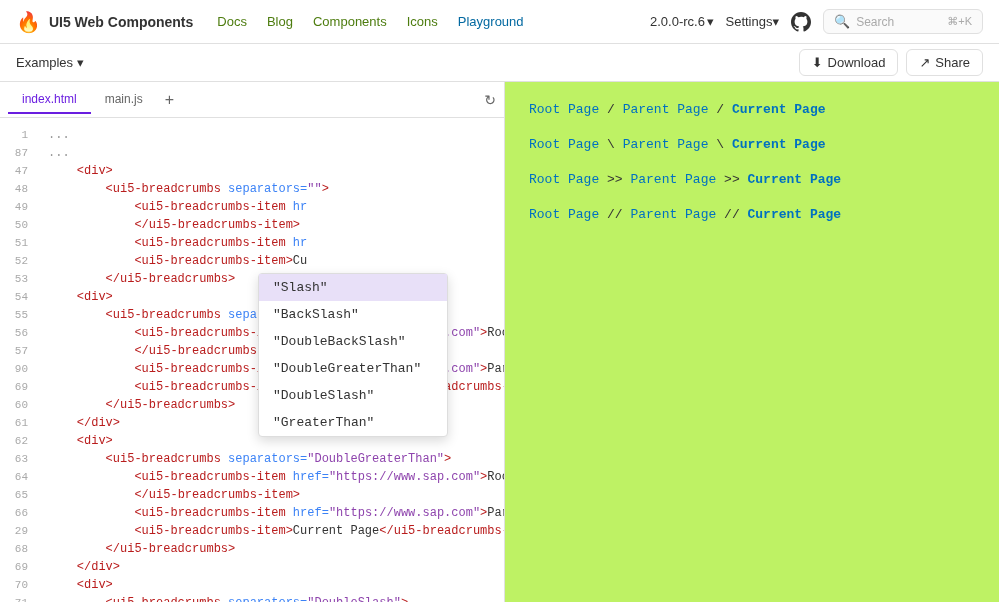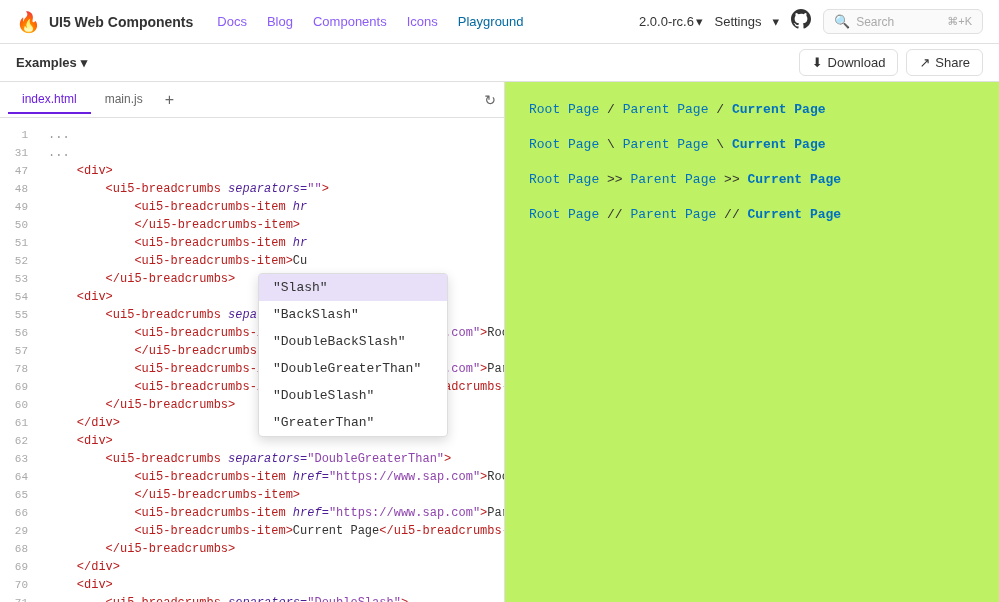--- a/index.html
+++ b/index.html
@@ -6,41 +6,41 @@
     body { font-family: -apple-system, BlinkMacSystemFont, 'Segoe UI', sans-serif; font-size: 13px; background: #fff; color: #333; width: 999px; height: 602px; overflow: hidden; }
 
     
     .top-nav {
       display: flex; align-items: center; height: 44px; padding: 0 16px;
       border-bottom: 1px solid #e0e0e0; background: #fff; gap: 24px;
     }
     .nav-logo { display: flex; align-items: center; gap: 8px; font-weight: 600; font-size: 14px; color: #333; }
     .nav-logo .flame { color: #e94e1b; font-size: 20px; }
     .nav-links { display: flex; gap: 20px; align-items: center; }
-    .nav-link { font-size: 13px; color: #8b5cf6; text-decoration: none; cursor: pointer; }
+    .nav-link { font-size: 13px; color: #4d7c0f; text-decoration: none; cursor: pointer; }
     .nav-link.active { color: #0369a1; font-weight: 500; }
-    .nav-right { margin-left: auto; display: flex; gap: 12px; }
+    .nav-right { margin-left: auto; display: flex; align-items: center; gap: 12px; }
     .version-btn { font-size: 13px; color: #333; background: none; border: none; cursor: pointer; display: flex; align-items: center; gap: 2px; }
-    .settings-btn { font-size: 13px; color: #333; background: none; border: none; cursor: pointer; display: flex; align-items: center; gap: 11px; }
+    .settings-btn { font-size: 13px; color: #333; background: none; border: none; cursor: pointer; display: flex; align-items: center; gap: 0; }
     .github-icon { width: 20px; height: 20px; cursor: pointer; }
     .search-box {
       display: flex; align-items: center; gap: 6px;
       border: 1px solid #e0e0e0; border-radius: 6px;
       padding: 4px 10px; background: #fafafa; cursor: text;
       min-width: 160px;
     }
     .search-placeholder { color: #aaa; font-size: 12px; }
     .search-kbd { font-size: 11px; color: #aaa; margin-left: auto; }
 
     
     .toolbar {
       display: flex; align-items: center; height: 38px; padding: 0 16px;
       border-bottom: 1px solid #e0e0e0; background: #fff; gap: 8px;
     }
-    .examples-btn { font-size: 13px; font-weight: 700; background: none; border: none; cursor: pointer; display: flex; align-items: center; gap: 4px; color: #333; }
+    .examples-btn { font-size: 13px; font-weight: 400; background: none; border: none; cursor: pointer; display: flex; align-items: center; gap: 4px; color: #333; }
     .toolbar-right { margin-left: auto; display: flex; gap: 8px; }
     .toolbar-btn {
       display: flex; align-items: center; gap: 5px; padding: 5px 12px;
       border: 1px solid #e0e0e0; border-radius: 6px; background: #fff;
       font-size: 13px; cursor: pointer; color: #333;
     }
 
     
     .main-area { display: flex; height: calc(602px - 44px - 38px); }
 
@@ -58,21 +58,21 @@
     
     .code-content {
       flex: 1; overflow: auto; padding: 8px 0;
       font-family: 'Courier New', Courier, monospace; font-size: 12px;
       background: #fff; position: relative;
     }
     .code-line { display: flex; align-items: flex-start; min-height: 18px; line-height: 18px; padding: 0 8px 0 0; white-space: pre; }
     .line-num { width: 36px; text-align: right; color: #aaa; margin-right: 12px; user-select: none; flex-shrink: 0; font-size: 11px; padding-right: 8px; }
     .line-content { flex: 1; }
     .tag { color: #b91c1c; }
-    .attr-name { color: #4c1d95; font-style: italic; }
+    .attr-name { color: #3b82f6; }
     .attr-value { color: #8e44ad; }
     .ellipsis { color: #999; }
 
     
     .dropdown-overlay {
       position: absolute; top: 155px; left: 258px;
       background: #fff; border: 1px solid #ddd;
       border-radius: 4px; box-shadow: 0 4px 12px rgba(0,0,0,0.15);
       z-index: 100; min-width: 190px;
     }
@@ -152,21 +152,21 @@
     </div>
 
     <div class="code-content">
 
       <div class="code-line">
         <span class="line-num">1</span>
         <span class="line-content ellipsis">...</span>
       </div>
 
       <div class="code-line">
-        <span class="line-num">31</span>
+        <span class="line-num">87</span>
         <span class="line-content ellipsis">...</span>
       </div>
 
       <div class="code-line">
         <span class="line-num">47</span>
         <span class="line-content">    <span class="tag">&lt;div&gt;</span></span>
       </div>
 
       <div class="code-line">
         <span class="line-num">48</span>
@@ -212,21 +212,21 @@
         <span class="line-num">56</span>
         <span class="line-content">            <span class="tag">&lt;ui5-breadcrumbs-item</span> <span class="attr-name">href=</span><span class="attr-value">"https://www.sap.com"</span><span class="tag">&gt;</span>Root Page</span>
       </div>
 
       <div class="code-line">
         <span class="line-num">57</span>
         <span class="line-content">            <span class="tag">&lt;/ui5-breadcrumbs-item&gt;</span></span>
       </div>
 
       <div class="code-line">
-        <span class="line-num">78</span>
+        <span class="line-num">90</span>
         <span class="line-content">            <span class="tag">&lt;ui5-breadcrumbs-item</span> <span class="attr-name">href=</span><span class="attr-value">"https://www.sap.com"</span><span class="tag">&gt;</span>Parent Page</span>
       </div>
 
       <div class="code-line">
         <span class="line-num">69</span>
         <span class="line-content">            <span class="tag">&lt;ui5-breadcrumbs-item&gt;</span>Current Page<span class="tag">&lt;/ui5-breadcrumbs-item&gt;</span></span>
       </div>
 
       <div class="code-line">
         <span class="line-num">60</span>

